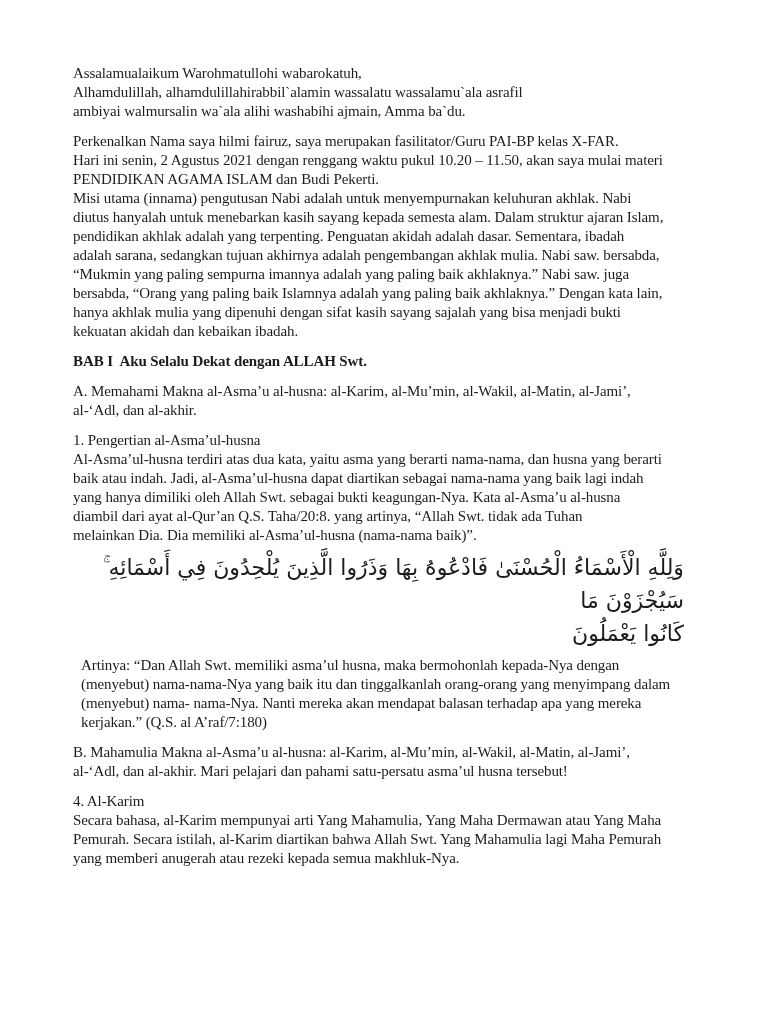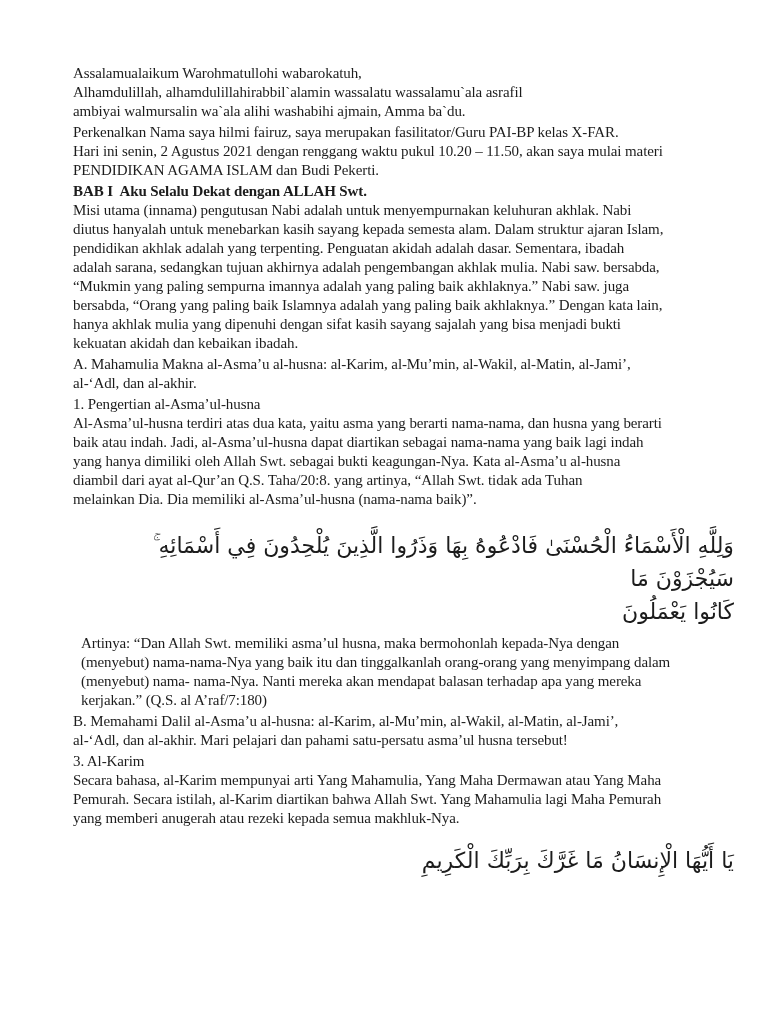--- a/index.html
+++ b/index.html
@@ -6,95 +6,94 @@
   html, body {
     margin: 0;
     padding: 0;
     background: var(--page-bg, #ffffff);
   }
   .page {
     position: relative;
     width: 768px;
     height: 1024px;
     box-sizing: border-box;
-    padding: 64px 34px 0 73px;
+    padding: 64px 84px 0 73px;
     background: var(--page-bg, #ffffff);
     color: var(--text-color, #1c1c1c);
     font-family: "Liberation Serif", "DejaVu Serif", serif;
     font-size: 15px;
     line-height: 19px;
     letter-spacing: -0.1px;
     overflow: hidden;
   }
   .block {
     margin: 0;
     white-space: pre;
   }
-  .gap { margin-top: 2px; }
+  .gap { margin-top: 11px; }
   .bold { font-weight: bold; }
   .arabic {
     font-family: "DejaVu Sans", sans-serif;
     font-size: 22px;
     line-height: 33px;
     direction: rtl;
     text-align: right;
     white-space: pre-wrap;
     letter-spacing: 0;
   }
-  .arabic-first { margin-top: 20px; }
+  .arabic-first { margin-top: 6px; }
   .artinya { margin-top: 6px; margin-left: 8px; }
   .arabic-second { margin-top: 16px; }
 </style>
 </head>
 <body>
 
 <div class="page">
 
   <p class="block">Assalamualaikum Warohmatullohi wabarokatuh,
 Alhamdulillah, alhamdulillahirabbil`alamin wassalatu wassalamu`ala asrafil
 ambiyai walmursalin wa`ala alihi washabihi ajmain, Amma ba`du.</p>
 
   <p class="block gap">Perkenalkan Nama saya hilmi fairuz, saya merupakan fasilitator/Guru PAI-BP kelas X-FAR.
 Hari ini senin, 2 Agustus 2021 dengan renggang waktu pukul 10.20 – 11.50, akan saya mulai materi
 PENDIDIKAN AGAMA ISLAM dan Budi Pekerti.</p>
 
 
-  <p class="block gap bold">BAB I  Aku Selalu Dekat dengan ALLAH Swt.</p>
-
   <p class="block">Misi utama (innama) pengutusan Nabi adalah untuk menyempurnakan keluhuran akhlak. Nabi
 diutus hanyalah untuk menebarkan kasih sayang kepada semesta alam. Dalam struktur ajaran Islam,
 pendidikan akhlak adalah yang terpenting. Penguatan akidah adalah dasar. Sementara, ibadah
 adalah sarana, sedangkan tujuan akhirnya adalah pengembangan akhlak mulia. Nabi saw. bersabda,
 “Mukmin yang paling sempurna imannya adalah yang paling baik akhlaknya.” Nabi saw. juga
 bersabda, “Orang yang paling baik Islamnya adalah yang paling baik akhlaknya.” Dengan kata lain,
 hanya akhlak mulia yang dipenuhi dengan sifat kasih sayang sajalah yang bisa menjadi bukti
 kekuatan akidah dan kebaikan ibadah.</p>
 
-  <p class="block gap">A. Mahamulia Makna al-Asma’u al-husna: al-Karim, al-Mu’min, al-Wakil, al-Matin, al-Jami’,
+  <p class="block gap bold">BAB I  Aku Selalu Dekat dengan ALLAH Swt.</p>
+
+  <p class="block gap">A. Memahami Makna al-Asma’u al-husna: al-Karim, al-Mu’min, al-Wakil, al-Matin, al-Jami’,
 al-‘Adl, dan al-akhir.</p>
 
   <p class="block gap">1. Pengertian al-Asma’ul-husna
 Al-Asma’ul-husna terdiri atas dua kata, yaitu asma yang berarti nama-nama, dan husna yang berarti
 baik atau indah. Jadi, al-Asma’ul-husna dapat diartikan sebagai nama-nama yang baik lagi indah
 yang hanya dimiliki oleh Allah Swt. sebagai bukti keagungan-Nya. Kata al-Asma’u al-husna
 diambil dari ayat al-Qur’an Q.S. Taha/20:8. yang artinya, “Allah Swt. tidak ada Tuhan
 melainkan Dia. Dia memiliki al-Asma’ul-husna (nama-nama baik)”.</p>
 
 
   <p class="block arabic arabic-first" dir="rtl" lang="ar">وَلِلَّهِ الْأَسْمَاءُ الْحُسْنَىٰ فَادْعُوهُ بِهَا وَذَرُوا الَّذِينَ يُلْحِدُونَ فِي أَسْمَائِهِ ۚ سَيُجْزَوْنَ مَا
 كَانُوا يَعْمَلُونَ</p>
 
   <p class="block artinya">Artinya: “Dan Allah Swt. memiliki asma’ul husna, maka bermohonlah kepada-Nya dengan
 (menyebut) nama-nama-Nya yang baik itu dan tinggalkanlah orang-orang yang menyimpang dalam
 (menyebut) nama- nama-Nya. Nanti mereka akan mendapat balasan terhadap apa yang mereka
 kerjakan.” (Q.S. al A’raf/7:180)</p>
 
-  <p class="block gap">B. Memahami Dalil al-Asma’u al-husna: al-Karim, al-Mu’min, al-Wakil, al-Matin, al-Jami’,
+  <p class="block gap">B. Mahamulia Makna al-Asma’u al-husna: al-Karim, al-Mu’min, al-Wakil, al-Matin, al-Jami’,
 al-‘Adl, dan al-akhir. Mari pelajari dan pahami satu-persatu asma’ul husna tersebut!</p>
 
-  <p class="block gap">3. Al-Karim
+  <p class="block gap">4. Al-Karim
 Secara bahasa, al-Karim mempunyai arti Yang Mahamulia, Yang Maha Dermawan atau Yang Maha
 Pemurah. Secara istilah, al-Karim diartikan bahwa Allah Swt. Yang Mahamulia lagi Maha Pemurah
 yang memberi anugerah atau rezeki kepada semua makhluk-Nya.</p>
 
-  <p class="block arabic arabic-second" dir="rtl" lang="ar">يَا أَيُّهَا الْإِنسَانُ مَا غَرَّكَ بِرَبِّكَ الْكَرِيمِ</p>
 
 </div>
 
 </body></html>

